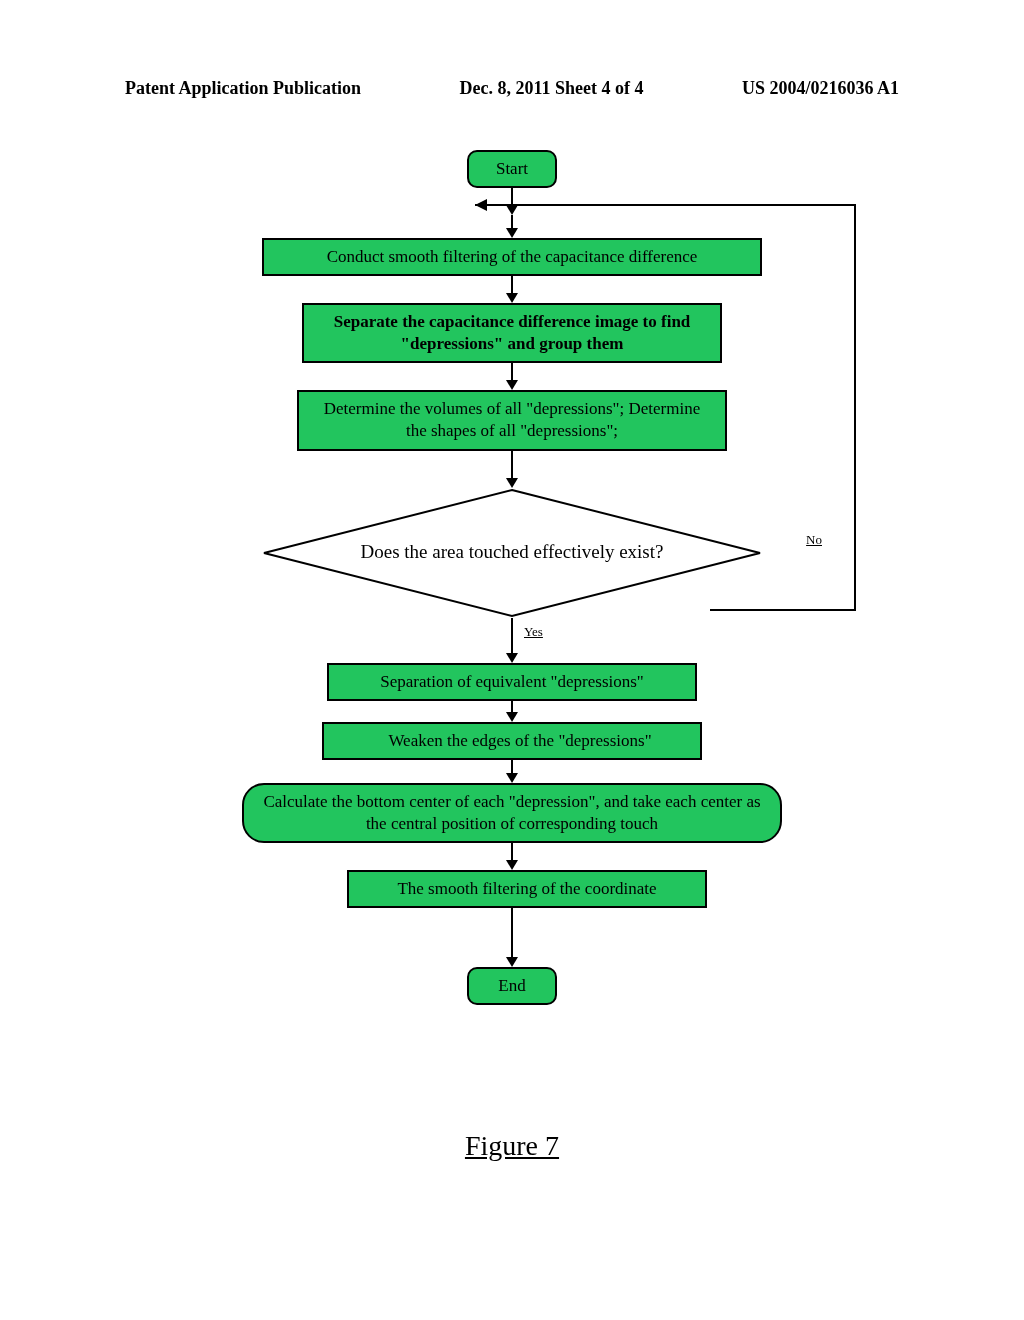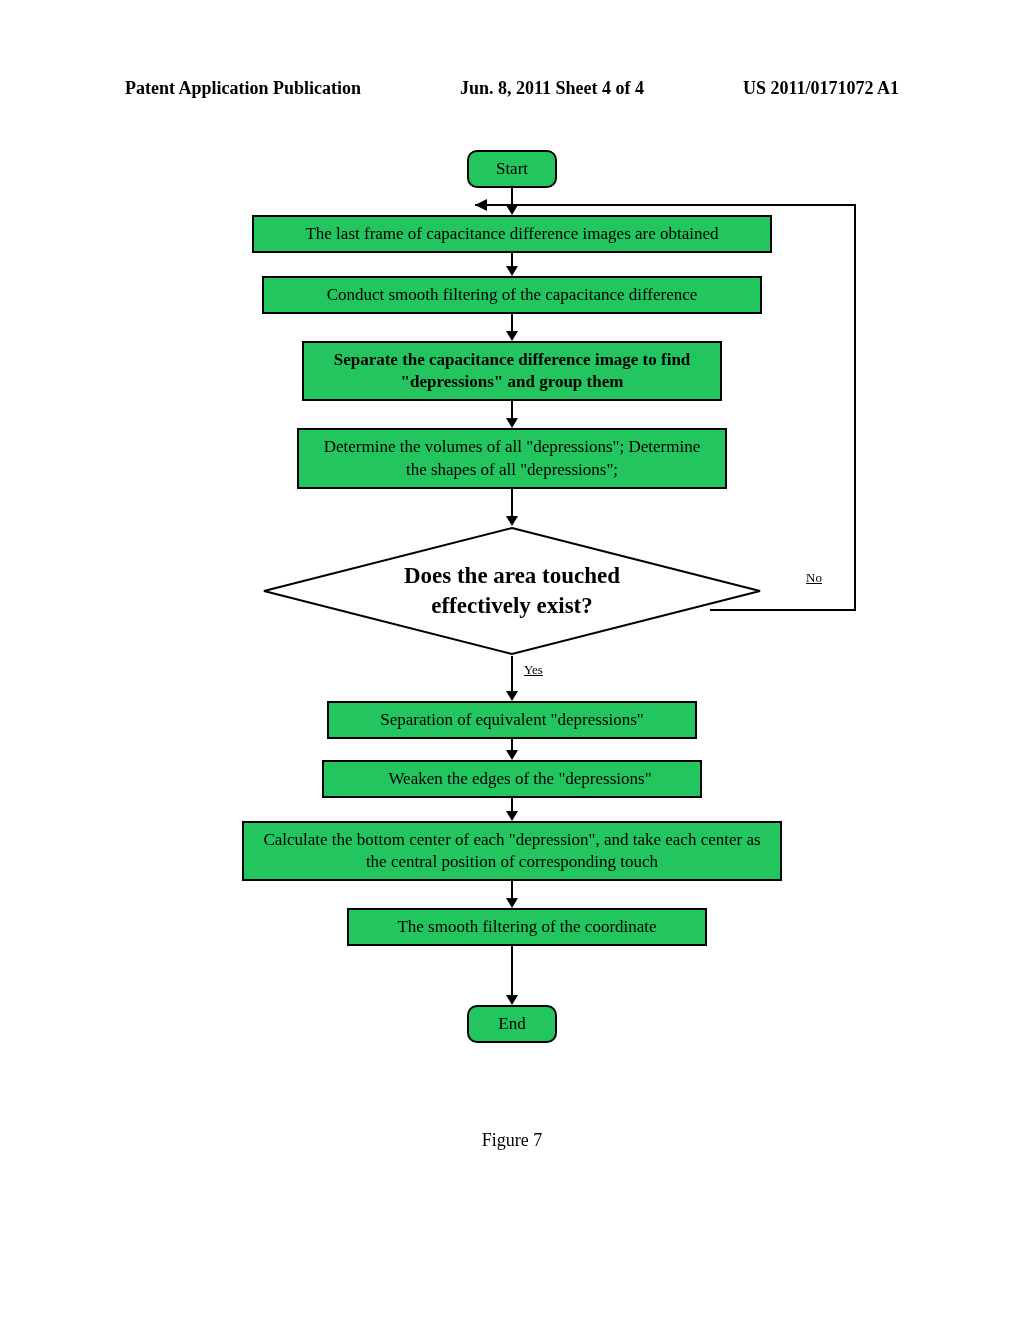--- a/index.html
+++ b/index.html
@@ -84,78 +84,75 @@
     top: 0; left: 0;
     width: 500px; height: 130px;
   }
   .diamond-text {
     position: absolute;
     top: 0; left: 0; right: 0; bottom: 0;
     display: flex;
     align-items: center;
     justify-content: center;
     text-align: center;
-    font-size: 23px;
+    font-size: 19px;
     line-height: 1.3;
     padding: 0 90px;
-    font-weight: bold;
   }
 
   .side-label {
     position: absolute;
     font-size: 13px;
     text-decoration: underline;
   }
 
   .figure-caption {
     position: absolute;
     left: 0; right: 0;
     text-align: center;
-    font-size: 18px;
+    font-size: 28px;
+    text-decoration: underline;
   }
 
   
   .feedback-no {
     position: absolute;
     pointer-events: none;
   }
 
 </style>
 </head>
 <body>
 
 <div class="page">
 
   <div class="header">
     <div class="header-left">Patent Application Publication</div>
-    <div class="header-center">Jun. 8, 2011   Sheet 4 of 4</div>
-    <div class="header-right">US 2011/0171072 A1</div>
+    <div class="header-center">Dec. 8, 2011   Sheet 4 of 4</div>
+    <div class="header-right">US 2004/0216036 A1</div>
   </div>
 
   <svg class="feedback-no" style="left:455px; top:195px; width:430px; height:470px;" viewBox="0 0 430 470">
 
     <path d="M 255 415 L 400 415 L 400 10 L 20 10" stroke="#000" stroke-width="2" fill="none"></path>
 
     <polygon points="20,10 32,4 32,16" fill="#000"></polygon>
   </svg>
 
   <div class="flowchart">
 
     <div class="box rounded" style="width:90px;">
       <span>Start</span>
     </div>
 
     <div class="conn">
       <div class="vline" style="height:18px"></div>
       <div class="arrowhead"></div>
     </div>
 
-    <div class="box" style="width:520px;">
-      <span>The last frame of capacitance difference images are obtained</span>
-    </div>
 
     <div class="conn">
       <div class="vline" style="height:14px"></div>
       <div class="arrowhead"></div>
     </div>
 
     <div class="box" style="width:500px;">
       <span>Conduct smooth filtering of the capacitance difference</span>
     </div>
 
@@ -209,21 +206,21 @@
 
     <div class="box" style="width:380px;padding-left:30px;">
       <span>Weaken the edges of the "depressions"</span>
     </div>
 
     <div class="conn">
       <div class="vline" style="height:14px"></div>
       <div class="arrowhead"></div>
     </div>
 
-    <div class="box" style="width:540px;">
+    <div class="box" style="width:540px;border-radius:22px;">
       <span>Calculate the bottom center of each "depression", and take each center as the central position of corresponding touch</span>
     </div>
 
     <div class="conn">
       <div class="vline" style="height:18px"></div>
       <div class="arrowhead"></div>
     </div>
 
     <div class="box" style="width:360px;margin-left:30px;">
       <span>The smooth filtering of the coordinate</span>

